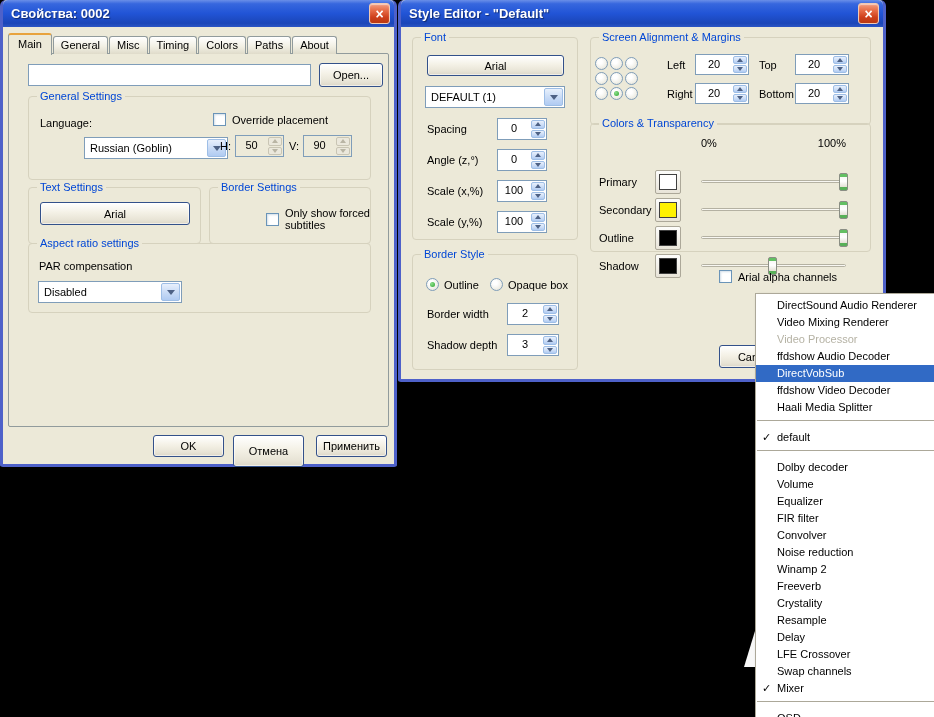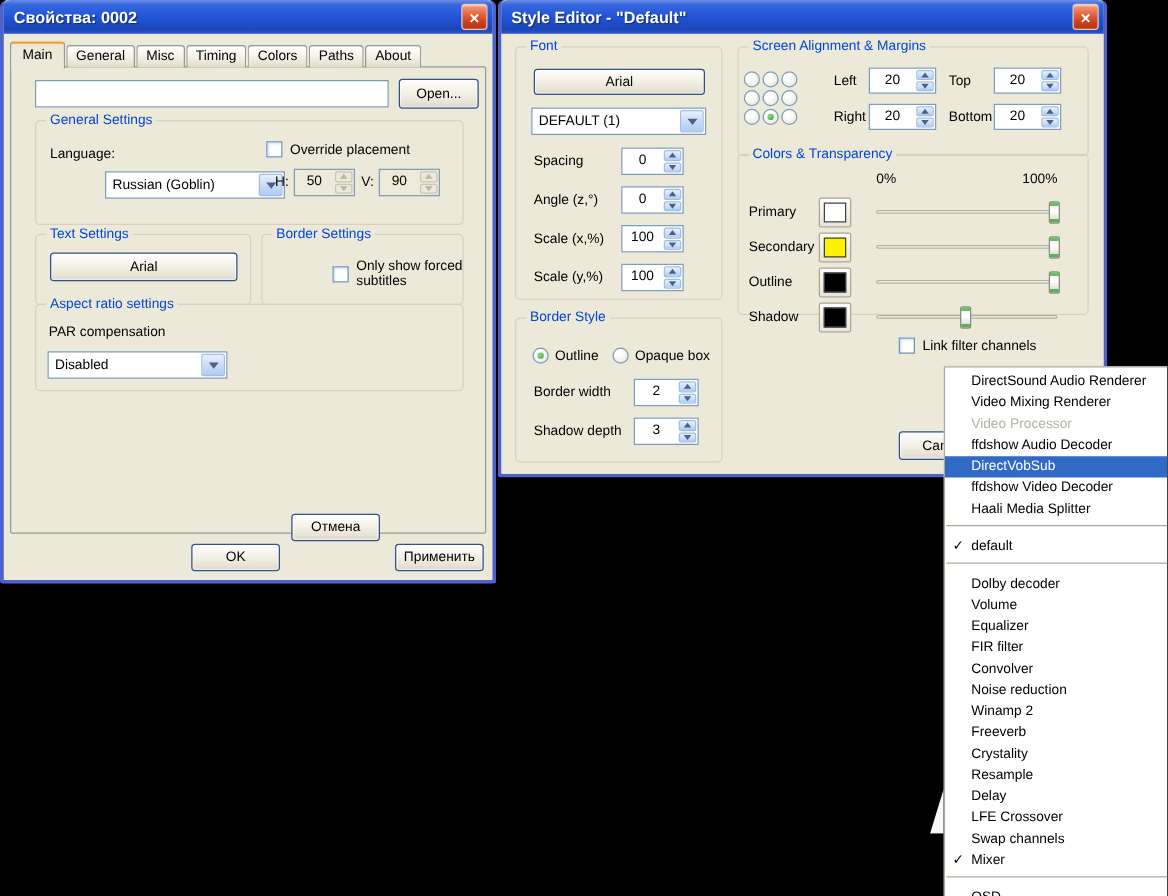--- a/index.html
+++ b/index.html
@@ -75,21 +75,21 @@
   
   .frow { display:flex; align-items:center; justify-content:space-between; height:22px; margin-bottom:9px; }
   .frow .spin { width:50px; height:22px; }
   .brows .frow .spin { width:52px; }
   .align-grid { position:absolute; display:grid; grid-template-columns:repeat(3,13px); gap:2px; }
   .align-fields { position:absolute; display:grid; grid-template-columns:38px 54px 46px 54px;
                   row-gap:8px; align-items:center; }
   .afield { display:contents; }
   .alabel { padding-left:10px; }
   .align-fields .spin { width:54px; height:21px; }
-  .color-rows { position:absolute; }
+  .color-rows { position:absolute;margin-top:12px; }
   .color-row { display:flex; align-items:center; height:28px; }
   .color-label { width:56px; }
   .swatch { width:26px; height:24px; border:1px solid #ACA899; border-radius:2px; box-sizing:border-box;
             background:linear-gradient(180deg,#FDFDFB,#E8E4D8);
             display:flex; align-items:center; justify-content:center; }
   .swatch-inner { width:18px; height:16px; border:1px solid #404040; box-sizing:border-box; background:#fff; }
   .slider { position:relative; width:145px; height:28px; margin-left:20px; }
   .track { position:absolute; left:0; right:0; top:12px; height:3px; background:#F8F7F2;
            border:1px solid #B4B1A2; border-radius:2px; box-sizing:border-box; }
   .thumb { position:absolute; top:5px; width:9px; height:18px; border:1px solid #8A8E84; border-radius:2px;
@@ -216,21 +216,21 @@
               <span class="combo-btn">
                 <i class="tri tri-down"></i>
               </span>
             </div>
         </div>
       </div>
 
       <div class="btn" style="left:150px;top:408px;width:71px;height:22px;">
         <span>OK</span>
       </div>
-      <div class="btn" style="left:230px;top:384px;width:71px;height:22px;">
+      <div class="btn" style="left:230px;top:408px;width:71px;height:32px;">
         <span>Отмена</span>
       </div>
       <div class="btn" style="left:313px;top:408px;width:71px;height:22px;">
         <span>Применить</span>
       </div>
     </div>
   </div>
 
   <div class="xp-win" style="left:398px;top:0;width:488px;height:382px;">
     <div class="titlebar">
@@ -468,21 +468,21 @@
                 <span class="swatch-inner" style="background: rgb(0, 0, 0);"></span>
               </span>
               <span class="slider">
                 <span class="track"></span>
                 <span class="thumb" style="left: calc(49% - 4px);"></span>
               </span>
             </div>
         </div>
         <div class="chk-row" style="left:128px;top:146px;">
           <span class="chk"></span>
-          <span>Link filter channels</span>
+          <span>Arial alpha channels</span>
         </div>
       </div>
 
       <div class="btn" style="left:318px;top:318px;width:72px;height:23px;">
         <span>Cancel</span>
       </div>
     </div>
   </div>
 
   <div class="watermark-tri"></div>

